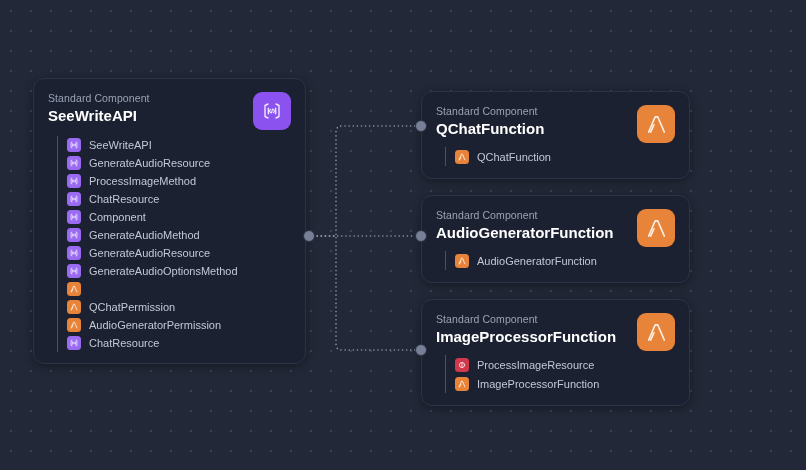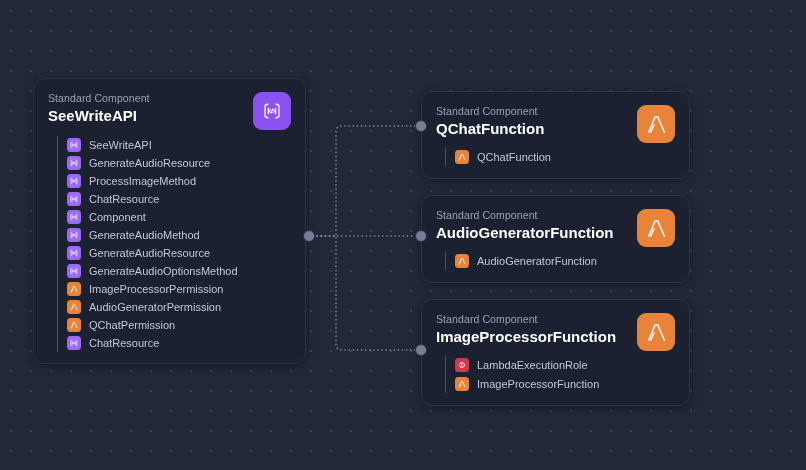--- a/index.html
+++ b/index.html
@@ -233,39 +233,38 @@
         </span>
         <span class="res-label">GenerateAudioOptionsMethod</span>
       </div>
 
       <div class="res-row">
         <span class="res-ico lambda">
           <svg width="10" height="10" viewBox="0 0 24 24" fill="none" stroke="#fff3e8" stroke-width="2" stroke-linecap="round" stroke-linejoin="round">
               <path d="M5 19 L11 5 L13 5 L19 19 M9.5 12 L6 19"></path>
             </svg>
         </span>
-        <span class="res-label">ImageProcessorPermission</span>
+      </div>
+
+      <div class="res-row">
+        <span class="res-ico lambda">
+          <svg width="10" height="10" viewBox="0 0 24 24" fill="none" stroke="#fff3e8" stroke-width="2" stroke-linecap="round" stroke-linejoin="round">
+              <path d="M5 19 L11 5 L13 5 L19 19 M9.5 12 L6 19"></path>
+            </svg>
+        </span>
+        <span class="res-label">QChatPermission</span>
       </div>
 
       <div class="res-row">
         <span class="res-ico lambda">
           <svg width="10" height="10" viewBox="0 0 24 24" fill="none" stroke="#fff3e8" stroke-width="2" stroke-linecap="round" stroke-linejoin="round">
               <path d="M5 19 L11 5 L13 5 L19 19 M9.5 12 L6 19"></path>
             </svg>
         </span>
         <span class="res-label">AudioGeneratorPermission</span>
-      </div>
-
-      <div class="res-row">
-        <span class="res-ico lambda">
-          <svg width="10" height="10" viewBox="0 0 24 24" fill="none" stroke="#fff3e8" stroke-width="2" stroke-linecap="round" stroke-linejoin="round">
-              <path d="M5 19 L11 5 L13 5 L19 19 M9.5 12 L6 19"></path>
-            </svg>
-        </span>
-        <span class="res-label">QChatPermission</span>
       </div>
 
       <div class="res-row">
         <span class="res-ico apigw">
           <svg width="10" height="10" viewBox="0 0 24 24" fill="none" stroke="#f3ecff" stroke-width="2.1" stroke-linecap="round">
               <path d="M7 5 L5 6 L5 18 L7 19 M17 5 L19 6 L19 18 L17 19 M9 9 L9 15 M15 9 L15 15 M9 12 L15 12"></path>
             </svg>
         </span>
         <span class="res-label">ChatResource</span>
       </div>
@@ -332,21 +331,21 @@
       </div>
     </div>
     <div class="res-list">
       <div class="res-row">
         <span class="res-ico iam">
           <svg width="10" height="10" viewBox="0 0 24 24" fill="none" stroke="#ffe9ec" stroke-width="2" stroke-linecap="round">
               <circle cx="12" cy="12" r="6.2"></circle>
               <path d="M12 5.8 L12 18.2"></path>
             </svg>
         </span>
-        <span class="res-label">LambdaExecutionRole</span>
+        <span class="res-label">ProcessImageResource</span>
       </div>
       <div class="res-row">
         <span class="res-ico lambda">
           <svg width="10" height="10" viewBox="0 0 24 24" fill="none" stroke="#fff3e8" stroke-width="2" stroke-linecap="round" stroke-linejoin="round">
               <path d="M5 19 L11 5 L13 5 L19 19 M9.5 12 L6 19"></path>
             </svg>
         </span>
         <span class="res-label">ImageProcessorFunction</span>
       </div>
     </div>

